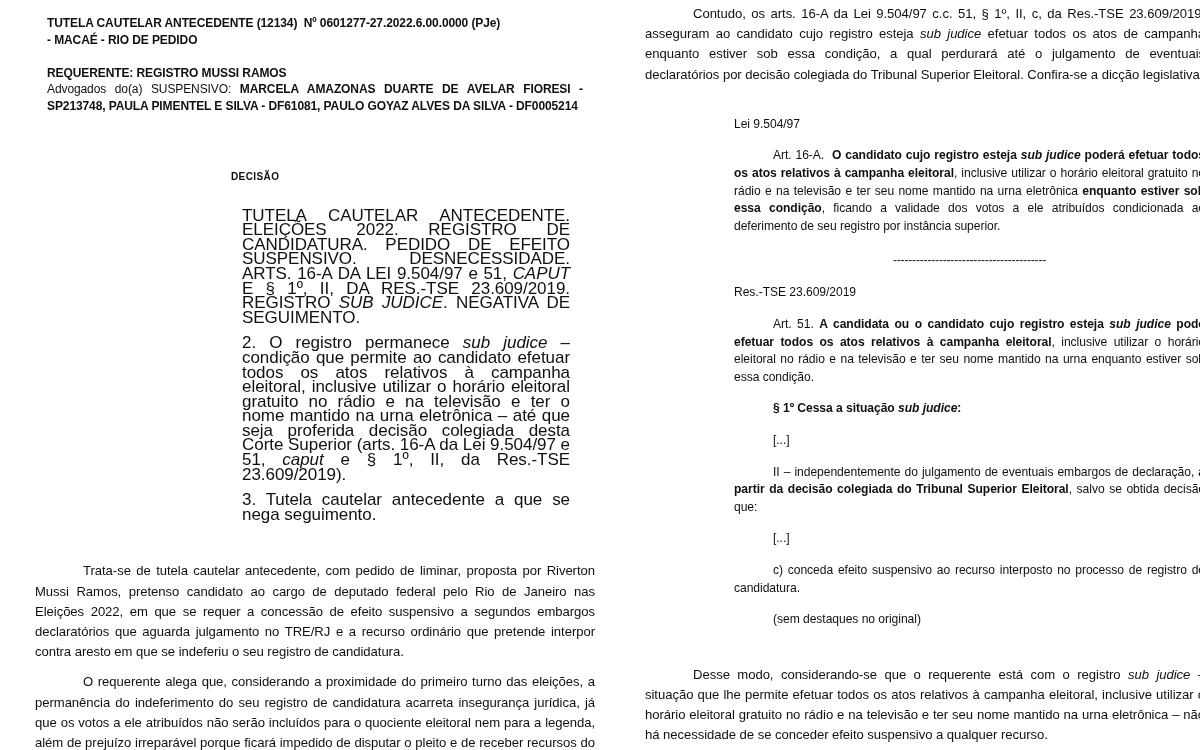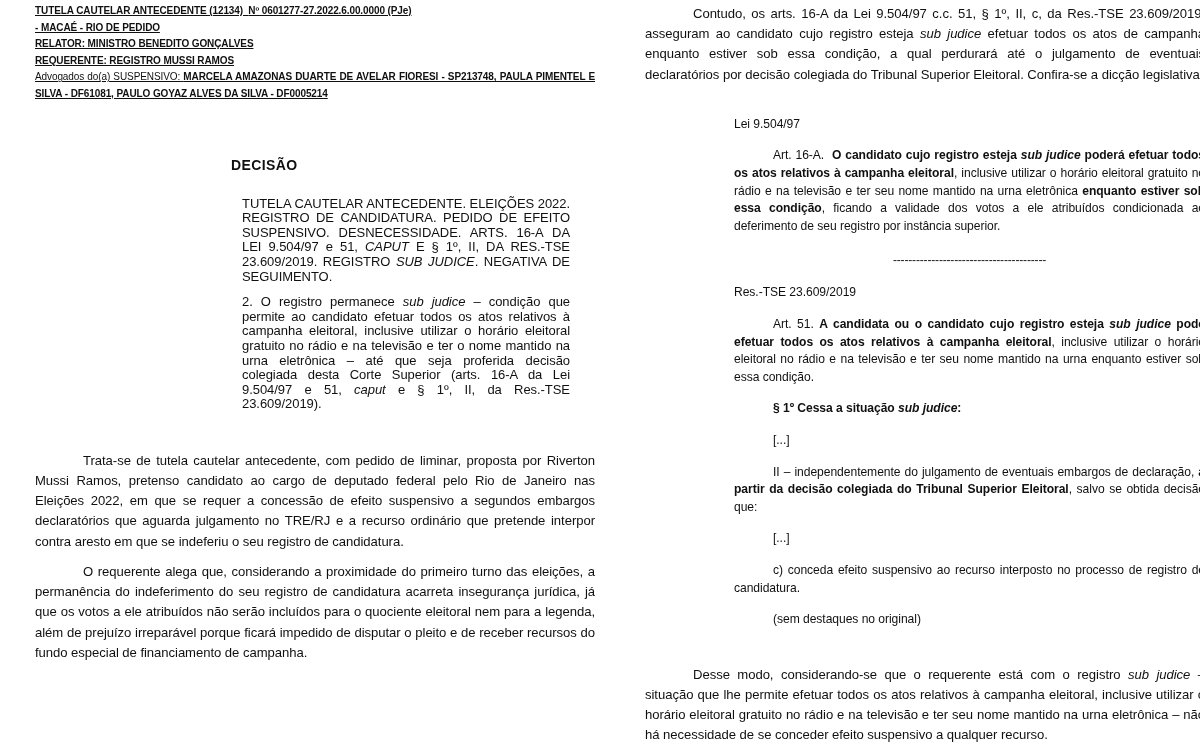--- a/index.html
+++ b/index.html
@@ -27,48 +27,47 @@
     top: 0;
     width: 560px;
     height: 750px;
     box-sizing: border-box;
   }
   .col-left  { left: 35px; }
   .col-right { left: 645px; }
 
   
   .caption {
-    font-size: 10px;
+    font-size: 12px;
     font-weight: bold;
     line-height: 16.6px;
     text-align: justify;
     text-align-last: left;
-    margin: 0;
+    margin: 12px;
     padding-top: 3px;
     letter-spacing: -0.1px;
-    text-decoration: underline;
   }
   .caption .adv-prefix { font-weight: normal; }
 
   
   .decisao {
     margin-top: 56px;
     margin-left: 196px;
-    font-size: 14px;
+    font-size: 10px;
     font-weight: bold;
     letter-spacing: 0.4px;
     line-height: 12px;
   }
 
   
   .ementa {
     margin-top: 26px;
     margin-left: 207px;
     width: 328px;
-    font-size: 13px;
+    font-size: 17px;
     line-height: 14.6px;
     text-align: justify;
     letter-spacing: -0.05px;
   }
   .ementa p { margin: 0 0 11px 0; }
   .ementa p:last-child { margin-bottom: 0; }
 
   
   .body-p {
     font-size: 13.1px;
@@ -115,31 +114,32 @@
 <body>
 
 <div class="page">
 
   <div class="col col-left">
 
     <div class="caption">
       <span>TUTELA CAUTELAR ANTECEDENTE (12134)</span>&nbsp;
       <span>Nº 0601277-27.2022.6.00.0000 (PJe)</span><br>
       <span>- MACAÉ - RIO DE PEDIDO</span><br>
-      <span>RELATOR: MINISTRO BENEDITO GONÇALVES</span><br>
+      <br>
       <span>REQUERENTE: REGISTRO MUSSI RAMOS</span><br>
       <span class="adv-prefix">Advogados do(a) SUSPENSIVO:</span>
       <span>MARCELA AMAZONAS DUARTE DE AVELAR FIORESI - SP213748, PAULA PIMENTEL E SILVA - DF61081, PAULO GOYAZ ALVES DA SILVA - DF0005214</span><br>
     </div>
 
     <div class="decisao">DECISÃO</div>
 
     <div class="ementa">
       <p><span>TUTELA CAUTELAR ANTECEDENTE. ELEIÇÕES 2022. REGISTRO DE CANDIDATURA. PEDIDO DE EFEITO SUSPENSIVO. DESNECESSIDADE. ARTS. 16-A DA LEI 9.504/97 e 51, </span><i>CAPUT</i><span> E § 1º, II, DA RES.-TSE 23.609/2019. REGISTRO </span><i>SUB JUDICE</i><span>. NEGATIVA DE SEGUIMENTO.</span></p>
       <p><span>2. O registro permanece </span><i>sub judice</i><span> – condição que permite ao candidato efetuar todos os atos relativos à campanha eleitoral, inclusive utilizar o horário eleitoral gratuito no rádio e na televisão e ter o nome mantido na urna eletrônica – até que seja proferida decisão colegiada desta Corte Superior (arts. 16-A da Lei 9.504/97 e 51, </span><i>caput</i><span> e § 1º, II, da Res.-TSE 23.609/2019).</span></p>
+      <p>3. Tutela cautelar antecedente a que se nega seguimento.</p>
     </div>
 
     <p class="body-p gap-lg">Trata-se de tutela cautelar antecedente, com pedido de liminar, proposta por Riverton Mussi Ramos, pretenso candidato ao cargo de deputado federal pelo Rio de Janeiro nas Eleições 2022, em que se requer a concessão de efeito suspensivo a segundos embargos declaratórios que aguarda julgamento no TRE/RJ e a recurso ordinário que pretende interpor contra aresto em que se indeferiu o seu registro de candidatura.</p>
 
     <p class="body-p gap-md">O requerente alega que, considerando a proximidade do primeiro turno das eleições, a permanência do indeferimento do seu registro de candidatura acarreta insegurança jurídica, já que os votos a ele atribuídos não serão incluídos para o quociente eleitoral nem para a legenda, além de prejuízo irreparável porque ficará impedido de disputar o pleito e de receber recursos do fundo especial de financiamento de campanha.</p>
 
   </div>
 
   <div class="col col-right">
 

